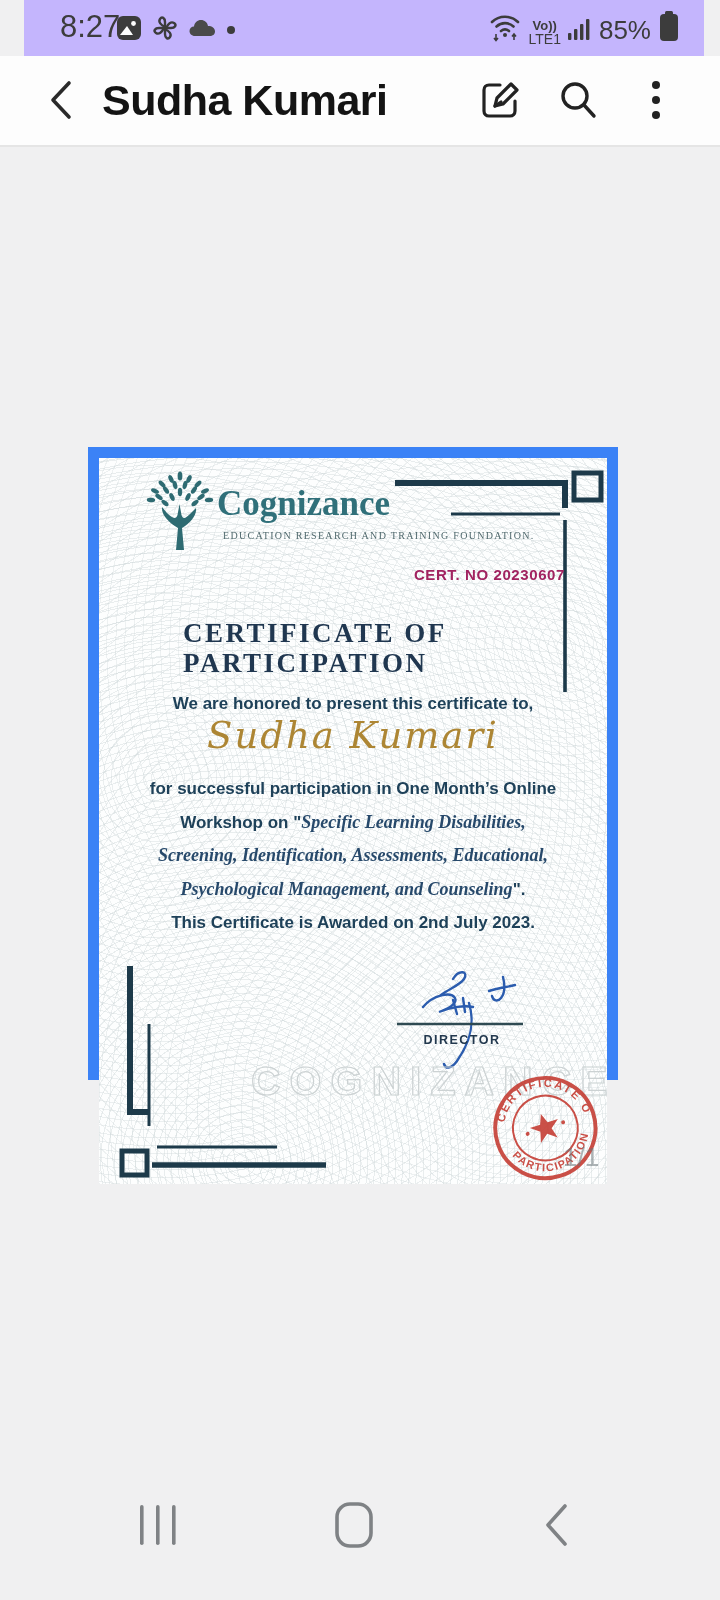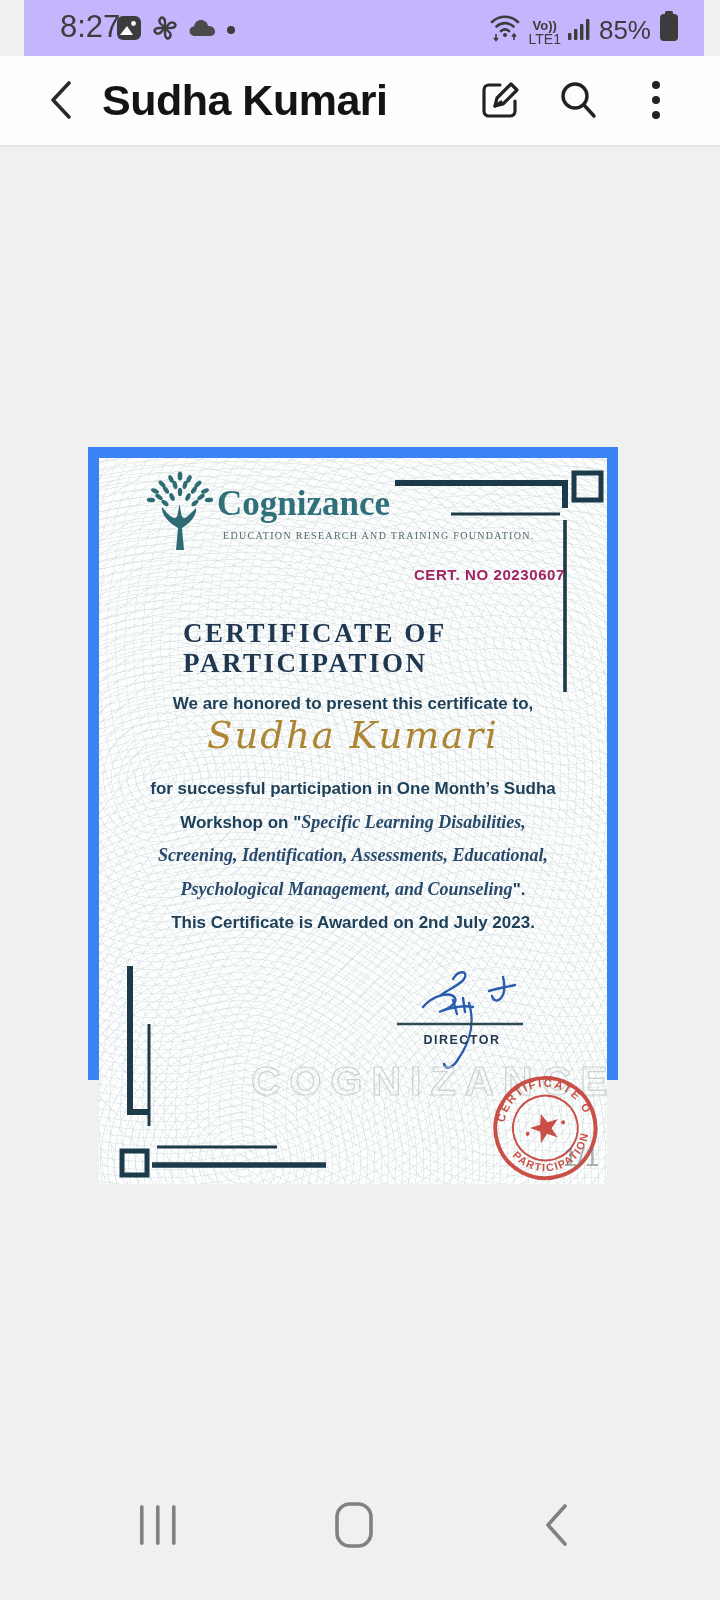--- a/index.html
+++ b/index.html
@@ -203,21 +203,21 @@
 
       <div class="cert-title">
         <div>CERTIFICATE OF</div>
         <div>PARTICIPATION</div>
       </div>
 
       <div class="cert-intro">We are honored to present this certificate to,</div>
       <div class="recipient">Sudha Kumari</div>
 
       <div class="body-lines">
-        <div>for successful participation in One Month’s Sudha</div>
+        <div>for successful participation in One Month’s Online</div>
         <div><span>Workshop on "</span><span class="it">Specific Learning Disabilities,</span></div>
         <div class="it">Screening, Identification, Assessments, Educational,</div>
         <div><span class="it">Psychological Management, and Counseling</span><span>".</span></div>
         <div>This Certificate is Awarded on 2nd July 2023.</div>
       </div>
 
       <span class="sig-block">
         <svg width="130" height="110" viewBox="0 0 130 110" fill="none">
           <g stroke="#2b5cae" stroke-width="2.4" stroke-linecap="round">
             <path d="M58 12 C64 2 74 4 69 12 C65 18 54 22 46 28"></path>

